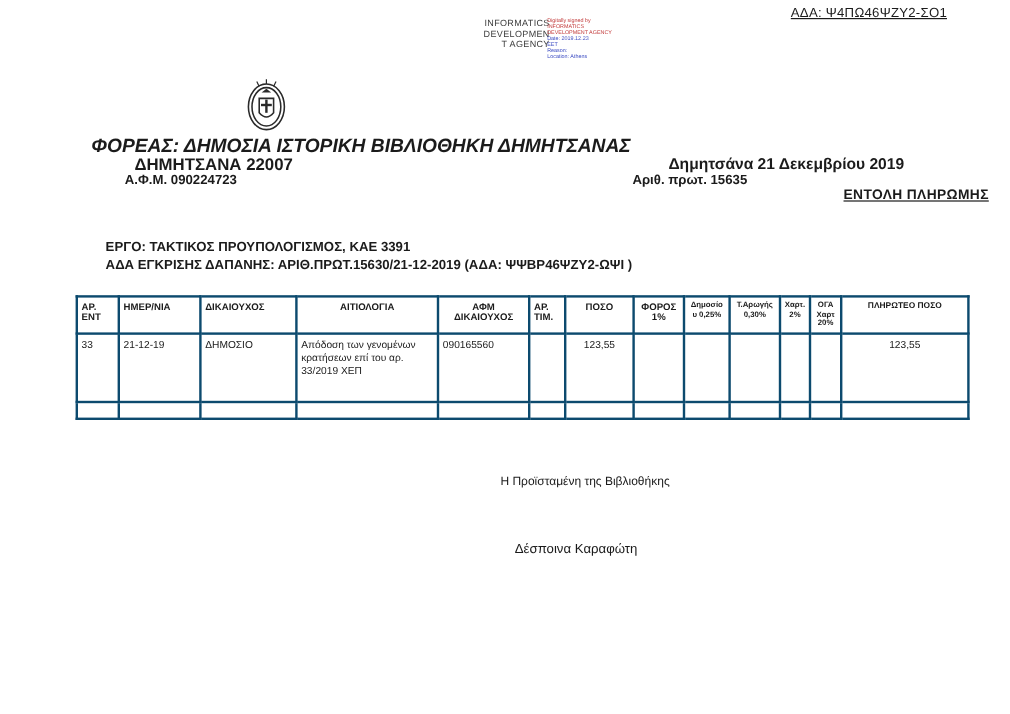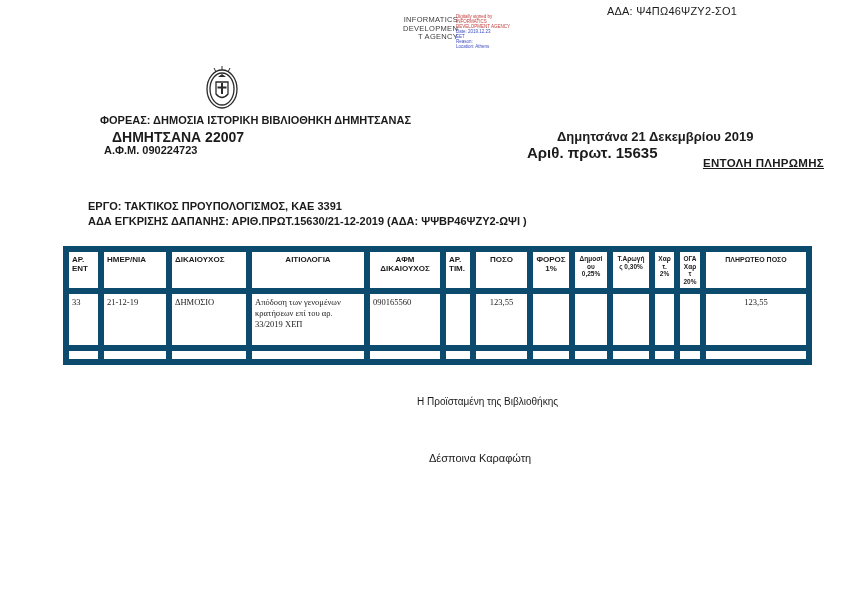--- a/index.html
+++ b/index.html
@@ -6,68 +6,68 @@
   html, body { background: #ffffff; }
   body {
     width: 842px; height: 595px;
     position: relative; overflow: hidden;
     font-family: "Liberation Sans", sans-serif;
     color: #1b1b1b;
   }
   .abs { position: absolute; }
   .b { font-weight: bold; }
 
-  .ada-top { left: 607px; top: 5px; font-size: 11px; letter-spacing: .2px; }
+  .ada-top { left: 659px; top: 5px; font-size: 11px; letter-spacing: .2px; text-decoration: underline; }
 
   .stamp-agency {
     left: 403px; top: 16px;
     font-size: 7.5px; font-weight: normal; line-height: 8.5px;
     color: #3c3c3c; letter-spacing: .3px; white-space: pre-line; text-align: right;
   }
   .sig-tiny { left: 456px; top: 14px; width: 60px; line-height: 5px; }
   .sig-red { font-size: 4.5px; color: #c23b3b; white-space: pre-line; }
   .sig-blue { font-size: 4.5px; color: #3b4bc2; white-space: pre-line; }
 
   .emblem { left: 202px; top: 64px; width: 40px; height: 48px; }
 
-  .foreas { left: 100px;  top: 114px; font-size: 11px; }
+  .foreas { left: 76px;  top: 114px; font-size: 16px; font-style: italic; }
   .addr   { left: 112px; top: 129px; font-size: 14px; }
   .afm    { left: 104px; top: 144px; font-size: 11px; }
   .place-date { left: 557px; top: 129px; font-size: 13px; }
-  .protocol   { left: 527px; top: 144px; font-size: 15px; }
+  .protocol   { left: 527px; top: 144px; font-size: 11px; }
 
   .doc-title {
     left: 0; top: 157px; width: 824px; text-align: right;
     font-size: 11.5px; font-weight: bold; text-decoration: underline;
     letter-spacing: .3px;
   }
 
   .ergo { left: 88px; top: 200px; font-size: 11px; }
   .ada-egkrisis { left: 88px; top: 215px; font-size: 11px; }
 
   table.pay {
     position: absolute; left: 63px; top: 246px; width: 743px;
     border-collapse: collapse; table-layout: fixed;
   }
   .pay th, .pay td {
-    border: 6px solid #0c4a6e;
+    border: 2px solid #0c4a6e;
     vertical-align: top; padding: 3px 3px;
     font-size: 8px; overflow: hidden; word-wrap: break-word;
   }
   .pay thead th { font-weight: bold; height: 31px; text-align: left; line-height: 9px; }
   .pay thead th:nth-child(4),
   .pay thead th:nth-child(5),
   .pay thead th:nth-child(7),
   .pay thead th:nth-child(8) { text-align: center; }
   .pay thead th:nth-child(9),
   .pay thead th:nth-child(10),
   .pay thead th:nth-child(11),
   .pay thead th:nth-child(12) { font-size: 6.5px; text-align: center; line-height: 7.5px; }
   .pay thead th:nth-child(13) { font-size: 7px; text-align: center; }
-  .pay tr.data td { height: 57px; font-size: 8.5px; line-height: 11px; font-family: Liberation Serif, serif; }
+  .pay tr.data td { height: 57px; font-size: 8.5px; line-height: 11px; }
   .pay tr.data td:nth-child(7) { text-align: center; }
   .pay tr.data td:nth-child(13) { text-align: center; }
   .pay tr.blank td { height: 14px; }
 
   .sig-role { left: 417px; top: 396px; font-size: 10px; }
   .sig-name { left: 429px; top: 452px; font-size: 11px; }
 </style>
 </head>
 <body>
 

